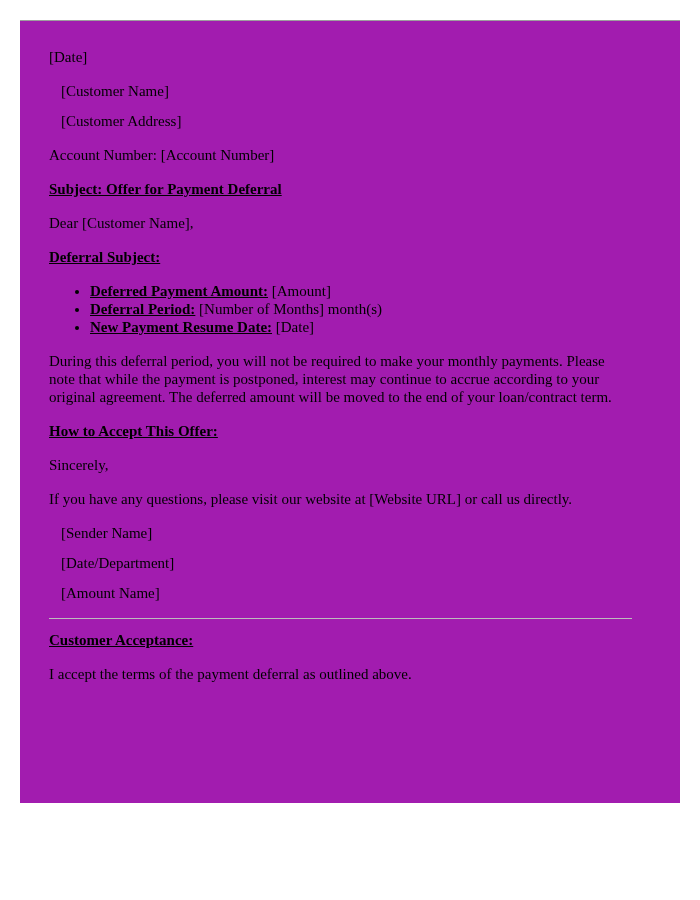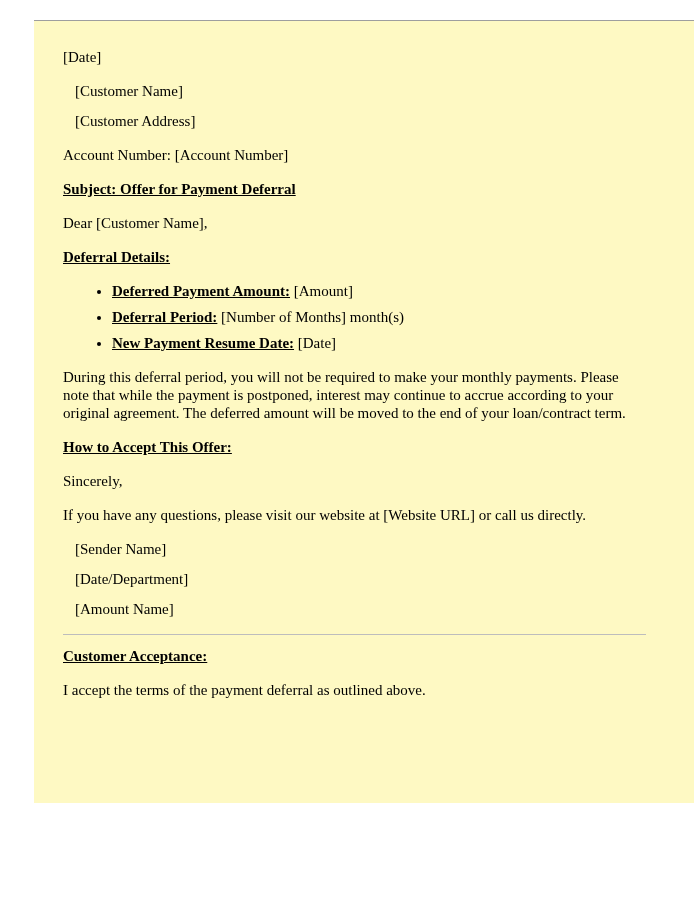--- a/index.html
+++ b/index.html
@@ -5,46 +5,46 @@
   html, body {
     margin: 0;
     padding: 0;
     background: #ffffff;
     width: 700px;
     height: 900px;
     overflow: hidden;
   }
   .page {
     position: absolute;
-    left: 34px;
+    left: 20px;
     top: 20px;
     width: 660px;
     height: 783px;          
     overflow: hidden;
     border-top: 1px solid #9e9e9e;
-    background: #fef9c3;
+    background: #a21caf;
     box-sizing: border-box;
   }
   .letter {
     font-family: "Liberation Serif", "DejaVu Serif", serif;
     font-size: 15px;
     line-height: 18px;
     color: #000000;
     padding: 27px 48px 0 29px;
   }
   .letter p { margin: 0 0 16px 0; }
   .letter .block { margin: 0 0 16px 0; }
   .letter .block div { margin: 12px; }
   .b { font-weight: bold; text-decoration: underline; }
   ul.deferral-list {
     margin: 0 0 16px 0;
     padding: 0 0 0 41px;
     list-style-type: disc;
   }
-  ul.deferral-list li { margin: 8px; padding: 0; }
+  ul.deferral-list li { margin: 0; padding: 0; }
   hr.sep {
     border: none;
     border-top: 1px solid #bdbdbd;
     margin: 0 0 12px 0;
     height: 0;
   }
 </style>
 </head>
 <body>
 
@@ -58,21 +58,21 @@
       <div>[Customer Address]</div>
     </div>
 
     <p>Account Number: [Account Number]</p>
 
     <p class="b">Subject: Offer for Payment Deferral</p>
 
     <p>Dear [Customer Name],</p>
 
 
-    <p class="b">Deferral Details:</p>
+    <p class="b">Deferral Subject:</p>
 
     <ul class="deferral-list">
       <li>
         <span class="b">Deferred Payment Amount:</span>
         <span>[Amount]</span>
       </li>
       <li>
         <span class="b">Deferral Period:</span>
         <span>[Number of Months] month(s)</span>
       </li>

